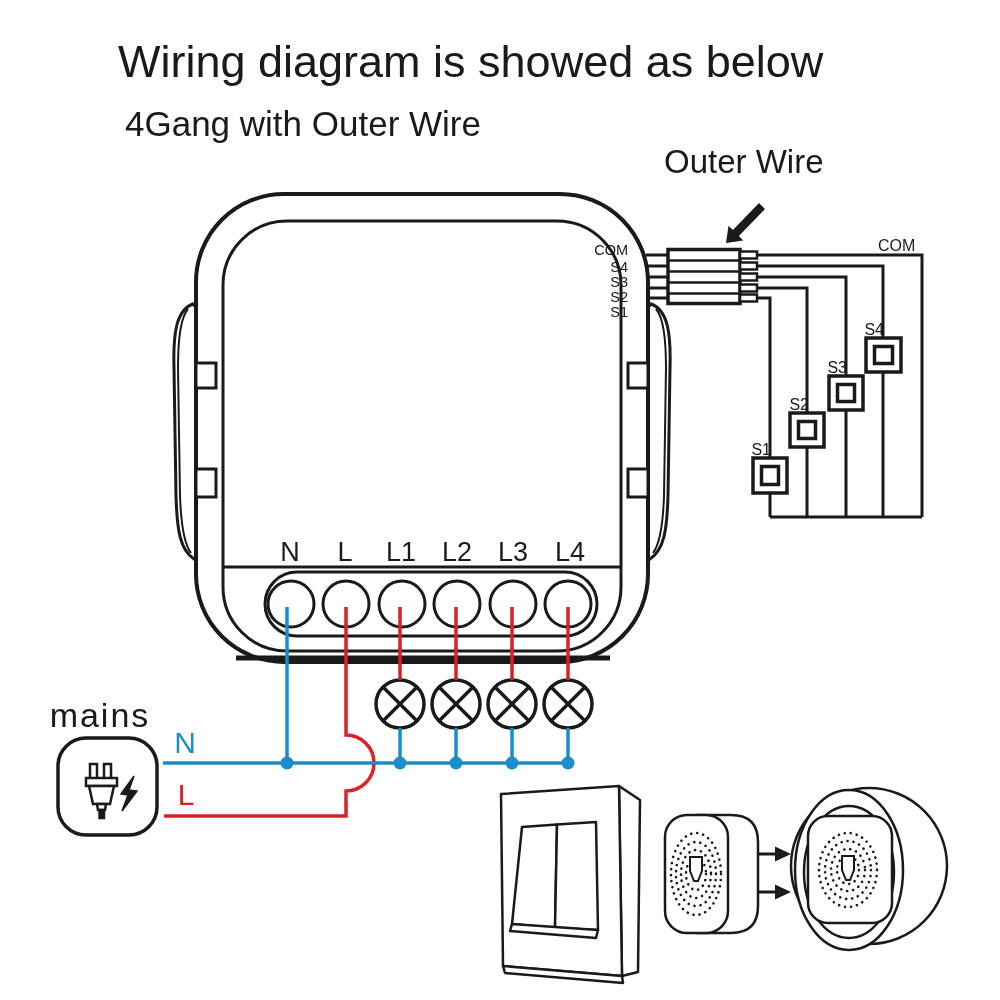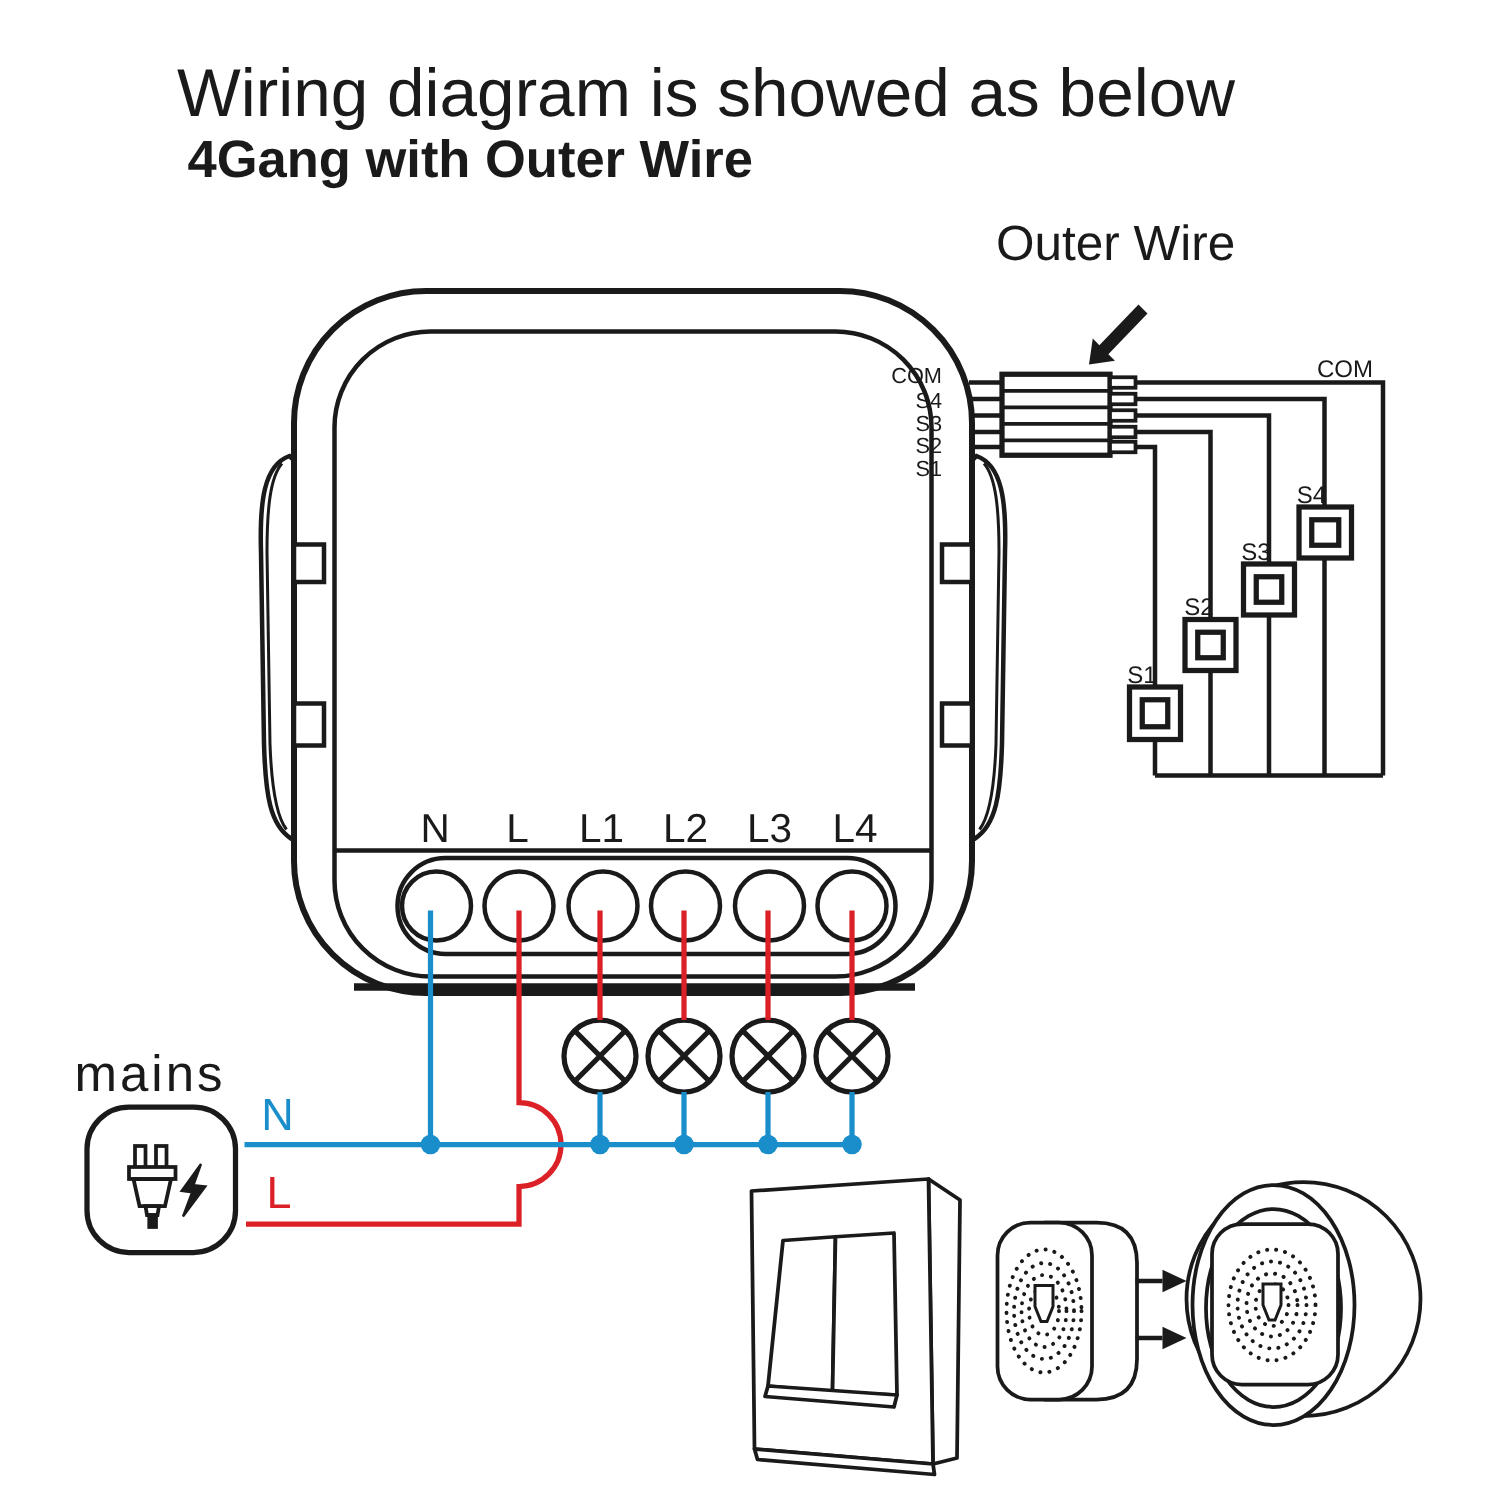--- a/index.html
+++ b/index.html
@@ -1,19 +1,19 @@
 <!DOCTYPE html>
 <html><head>
 <meta charset="utf-8">
 <style>
   html,body{margin:0;padding:0;background:#fff;}
   .page{position:relative;width:1000px;height:1000px;background:#ffffff;overflow:hidden;
         font-family:"Liberation Sans", sans-serif;color:#1a1a1a;}
   .title{position:absolute;left:118px;top:36px;font-size:45px;font-weight:500;letter-spacing:0px;white-space:nowrap;}
-  .subtitle{position:absolute;left:125px;top:87px;font-size:35px;font-weight:700;white-space:nowrap;}
+  .subtitle{position:absolute;left:125px;top:104px;font-size:35px;font-weight:400;white-space:nowrap;}
   .outer-wire{position:absolute;left:664px;top:143px;font-size:33px;font-weight:400;white-space:nowrap;}
   svg{position:absolute;left:0;top:0;}
   .lbl-term{font:500 27px "Liberation Sans", sans-serif;fill:#1a1a1a;}
   .lbl-sig{font:400 14.5px "Liberation Sans", sans-serif;fill:#1a1a1a;}
   .lbl-sw{font:400 16px "Liberation Sans", sans-serif;fill:#1a1a1a;}
   .lbl-mains{font:400 34px "Liberation Sans", sans-serif;fill:#1a1a1a;letter-spacing:2px;}
   .lbl-nl{font:400 30px "Liberation Sans", sans-serif;}
 </style>
 </head>
 <body>

